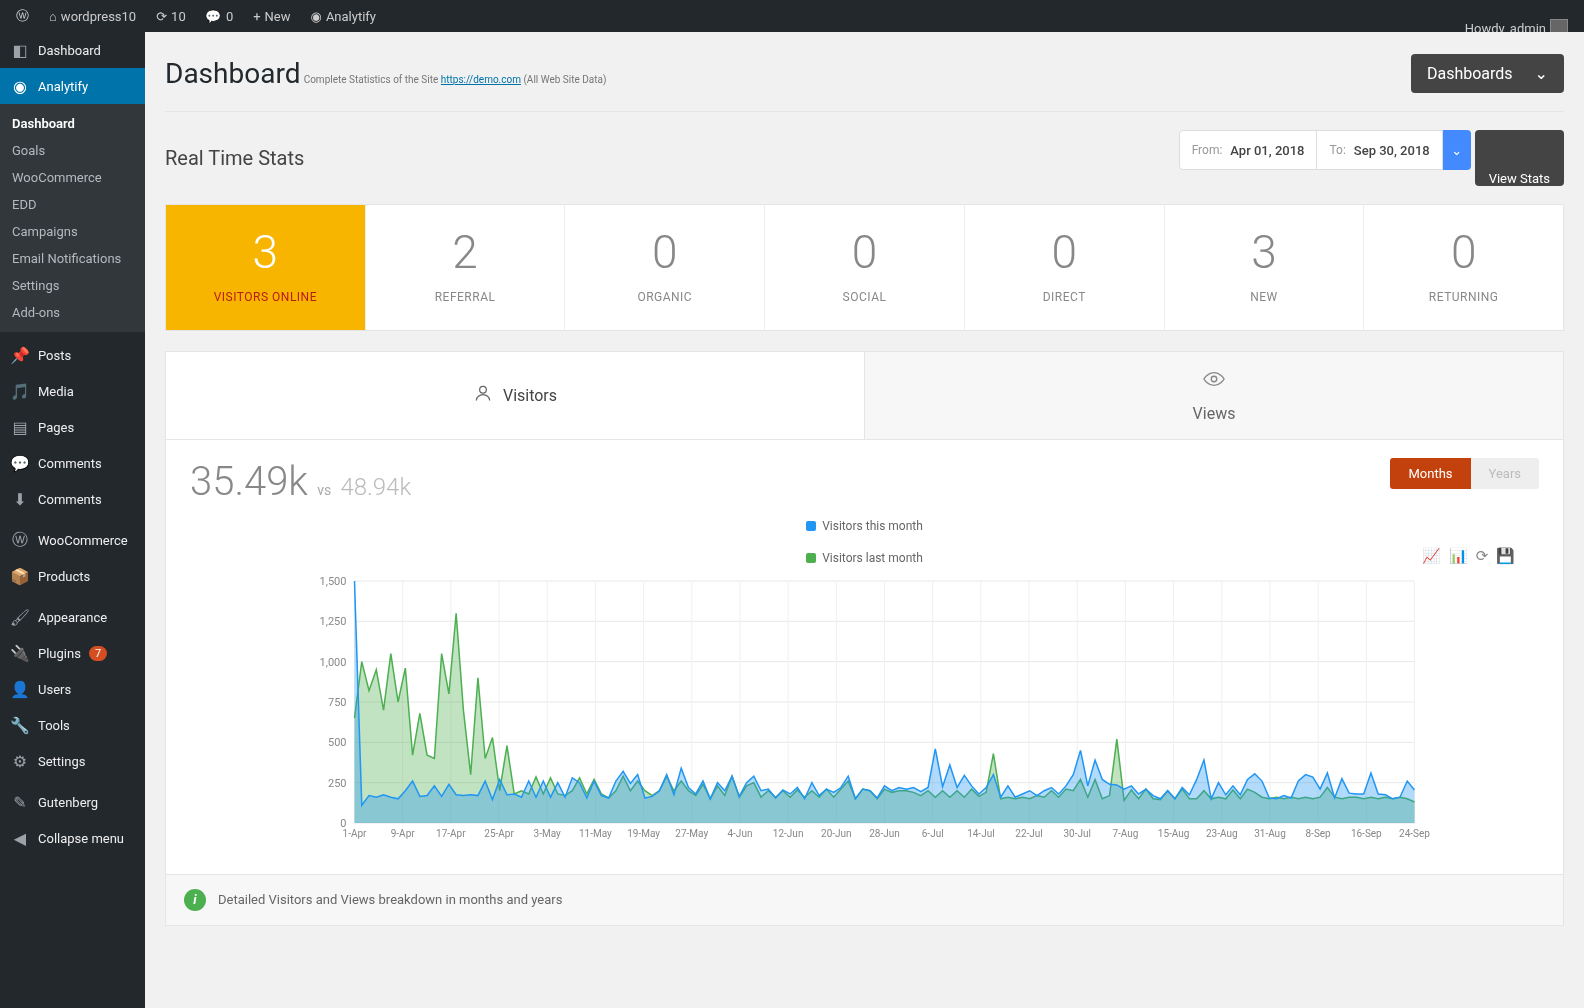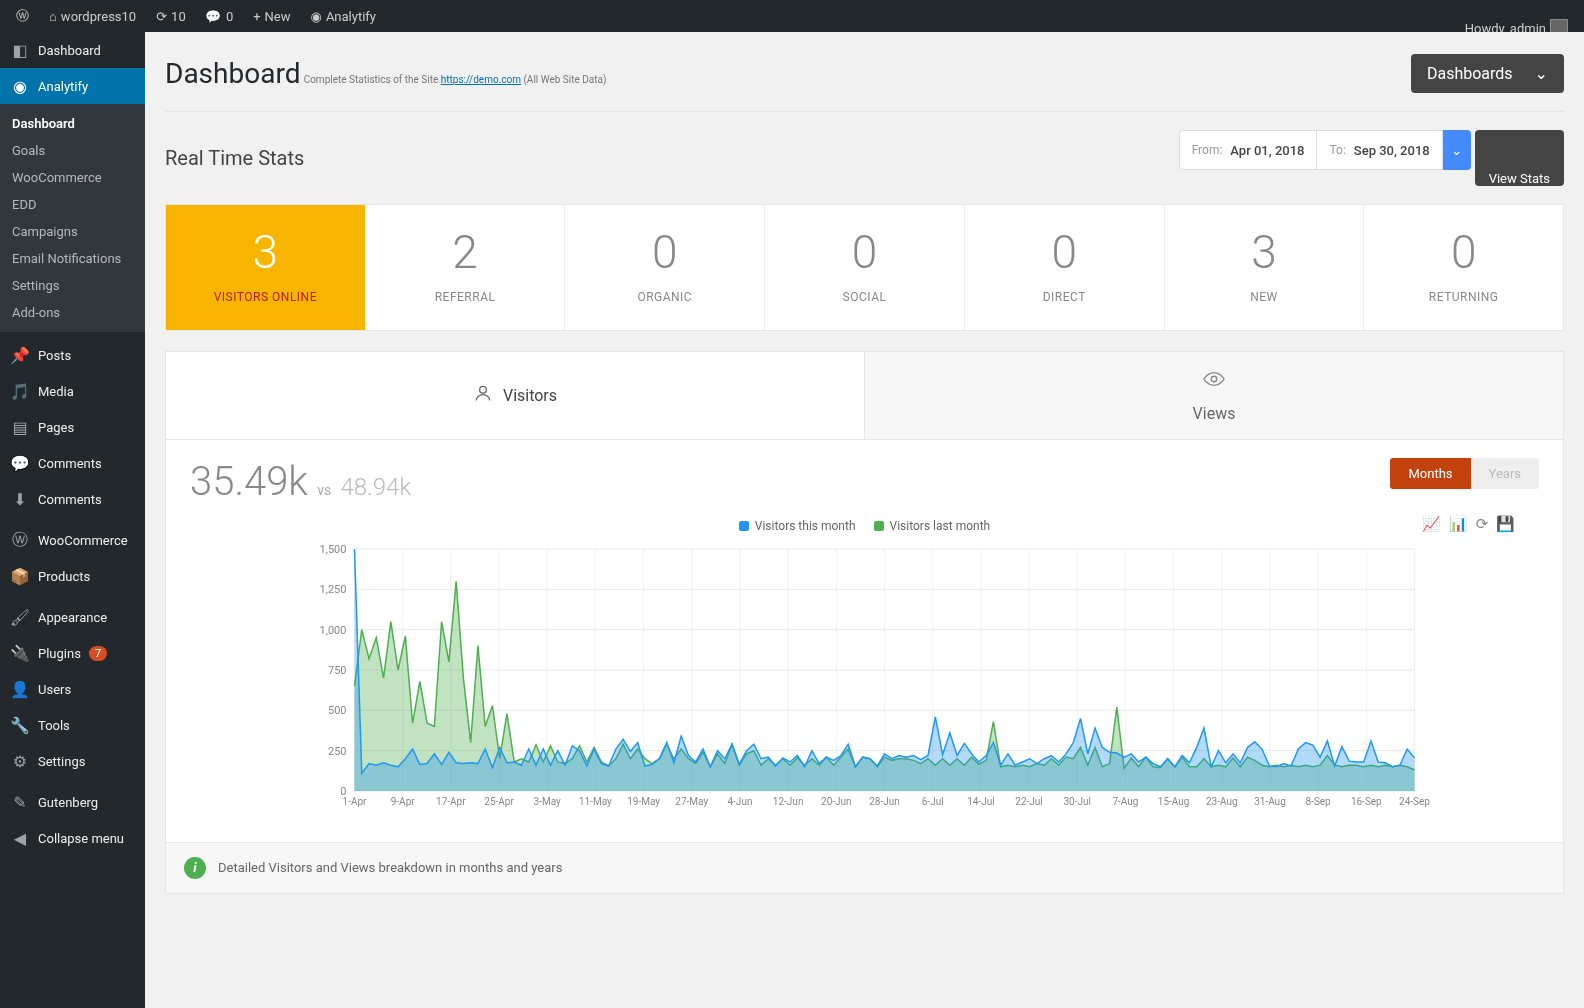--- a/index.html
+++ b/index.html
@@ -49,21 +49,21 @@
 .tab.inactive { background: #f7f7f7; border-left: 1px solid #e5e5e5; color: #666; flex-direction: column; }
 .metric-row { display: flex; justify-content: space-between; align-items: flex-start; padding: 18px 24px 4px 24px; text-align: center; }
 .metric-val { font-size: 40px; font-weight: 300; color: #888; }
 .metric-vs { font-size: 14px; color: #aaa; margin: 0 6px; }
 .metric-sub { font-size: 24px; color: #bbb; font-weight: 300; }
 .toggle-group { display: flex; }
 .toggle-btn { padding: 8px 18px; font-size: 13px; cursor: pointer; }
 .toggle-btn.active { background: #c2410c; color: #fff; border-radius: 3px 0 0 3px; }
 .toggle-btn.inactive { background: #eee; color: #bbb; border-radius: 0 3px 3px 0; }
 .chart-wrap { padding: 10px 24px 20px 24px; }
-.legend { display: flex; justify-content: center; gap: 18px; font-size: 12px; margin-bottom: 8px; flex-direction: row; align-items: center; }
+.legend { display: flex; justify-content: center; gap: 18px; font-size: 12px; margin-bottom: 8px; flex-direction: column; align-items: center; }
 .legend-item { display: flex; align-items: center; gap: 6px; color: #666; }
 .legend-dot { width: 10px; height: 10px; border-radius: 2px; }
 .chart-tools { display: flex; justify-content: flex-end; gap: 8px; padding: 0 24px; margin-top: -26px; margin-bottom: 6px; color: #888; }
 .chart-tools span { cursor: pointer; font-size: 15px; }
 svg.chart { width: 100%; height: 280px; }
 .footer-info { background: #f7f7f7; border: 1px solid #e5e5e5; border-top: none; padding: 14px 18px; display: flex; align-items: center; gap: 12px; color: #666; font-size: 13px; }
 .info-icon { width: 22px; height: 22px; background: #4caf50; color: #fff; border-radius: 50%; display: flex; align-items: center; justify-content: center; font-style: italic; font-weight: bold; font-size: 13px; }
 </style>
 </head>
 <body>

